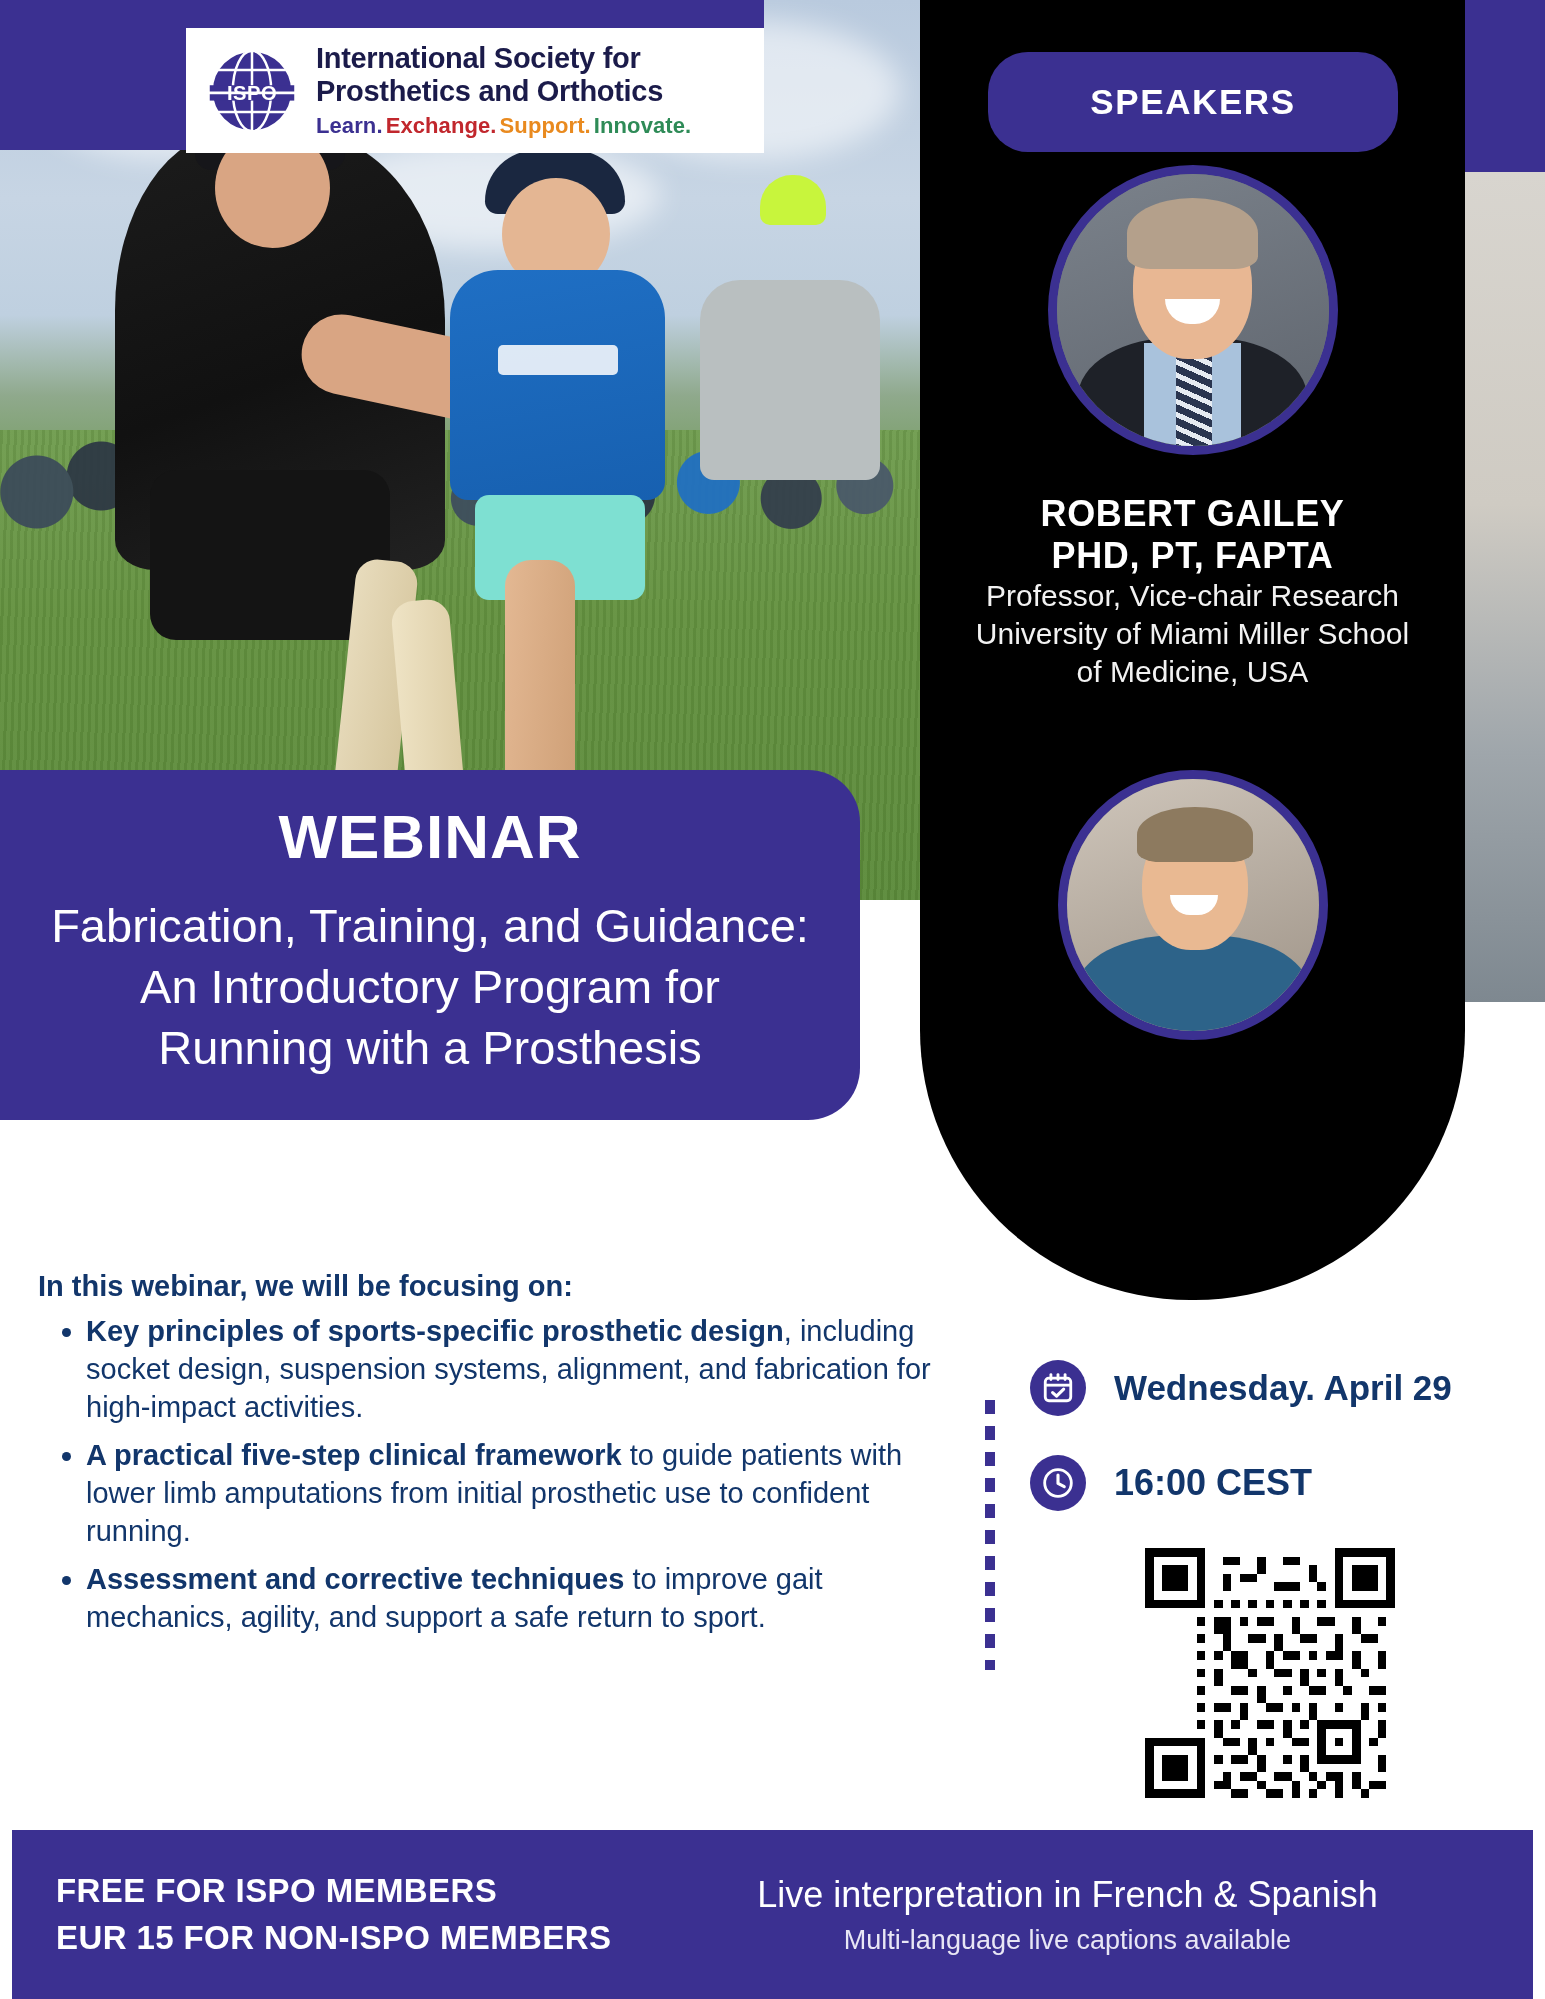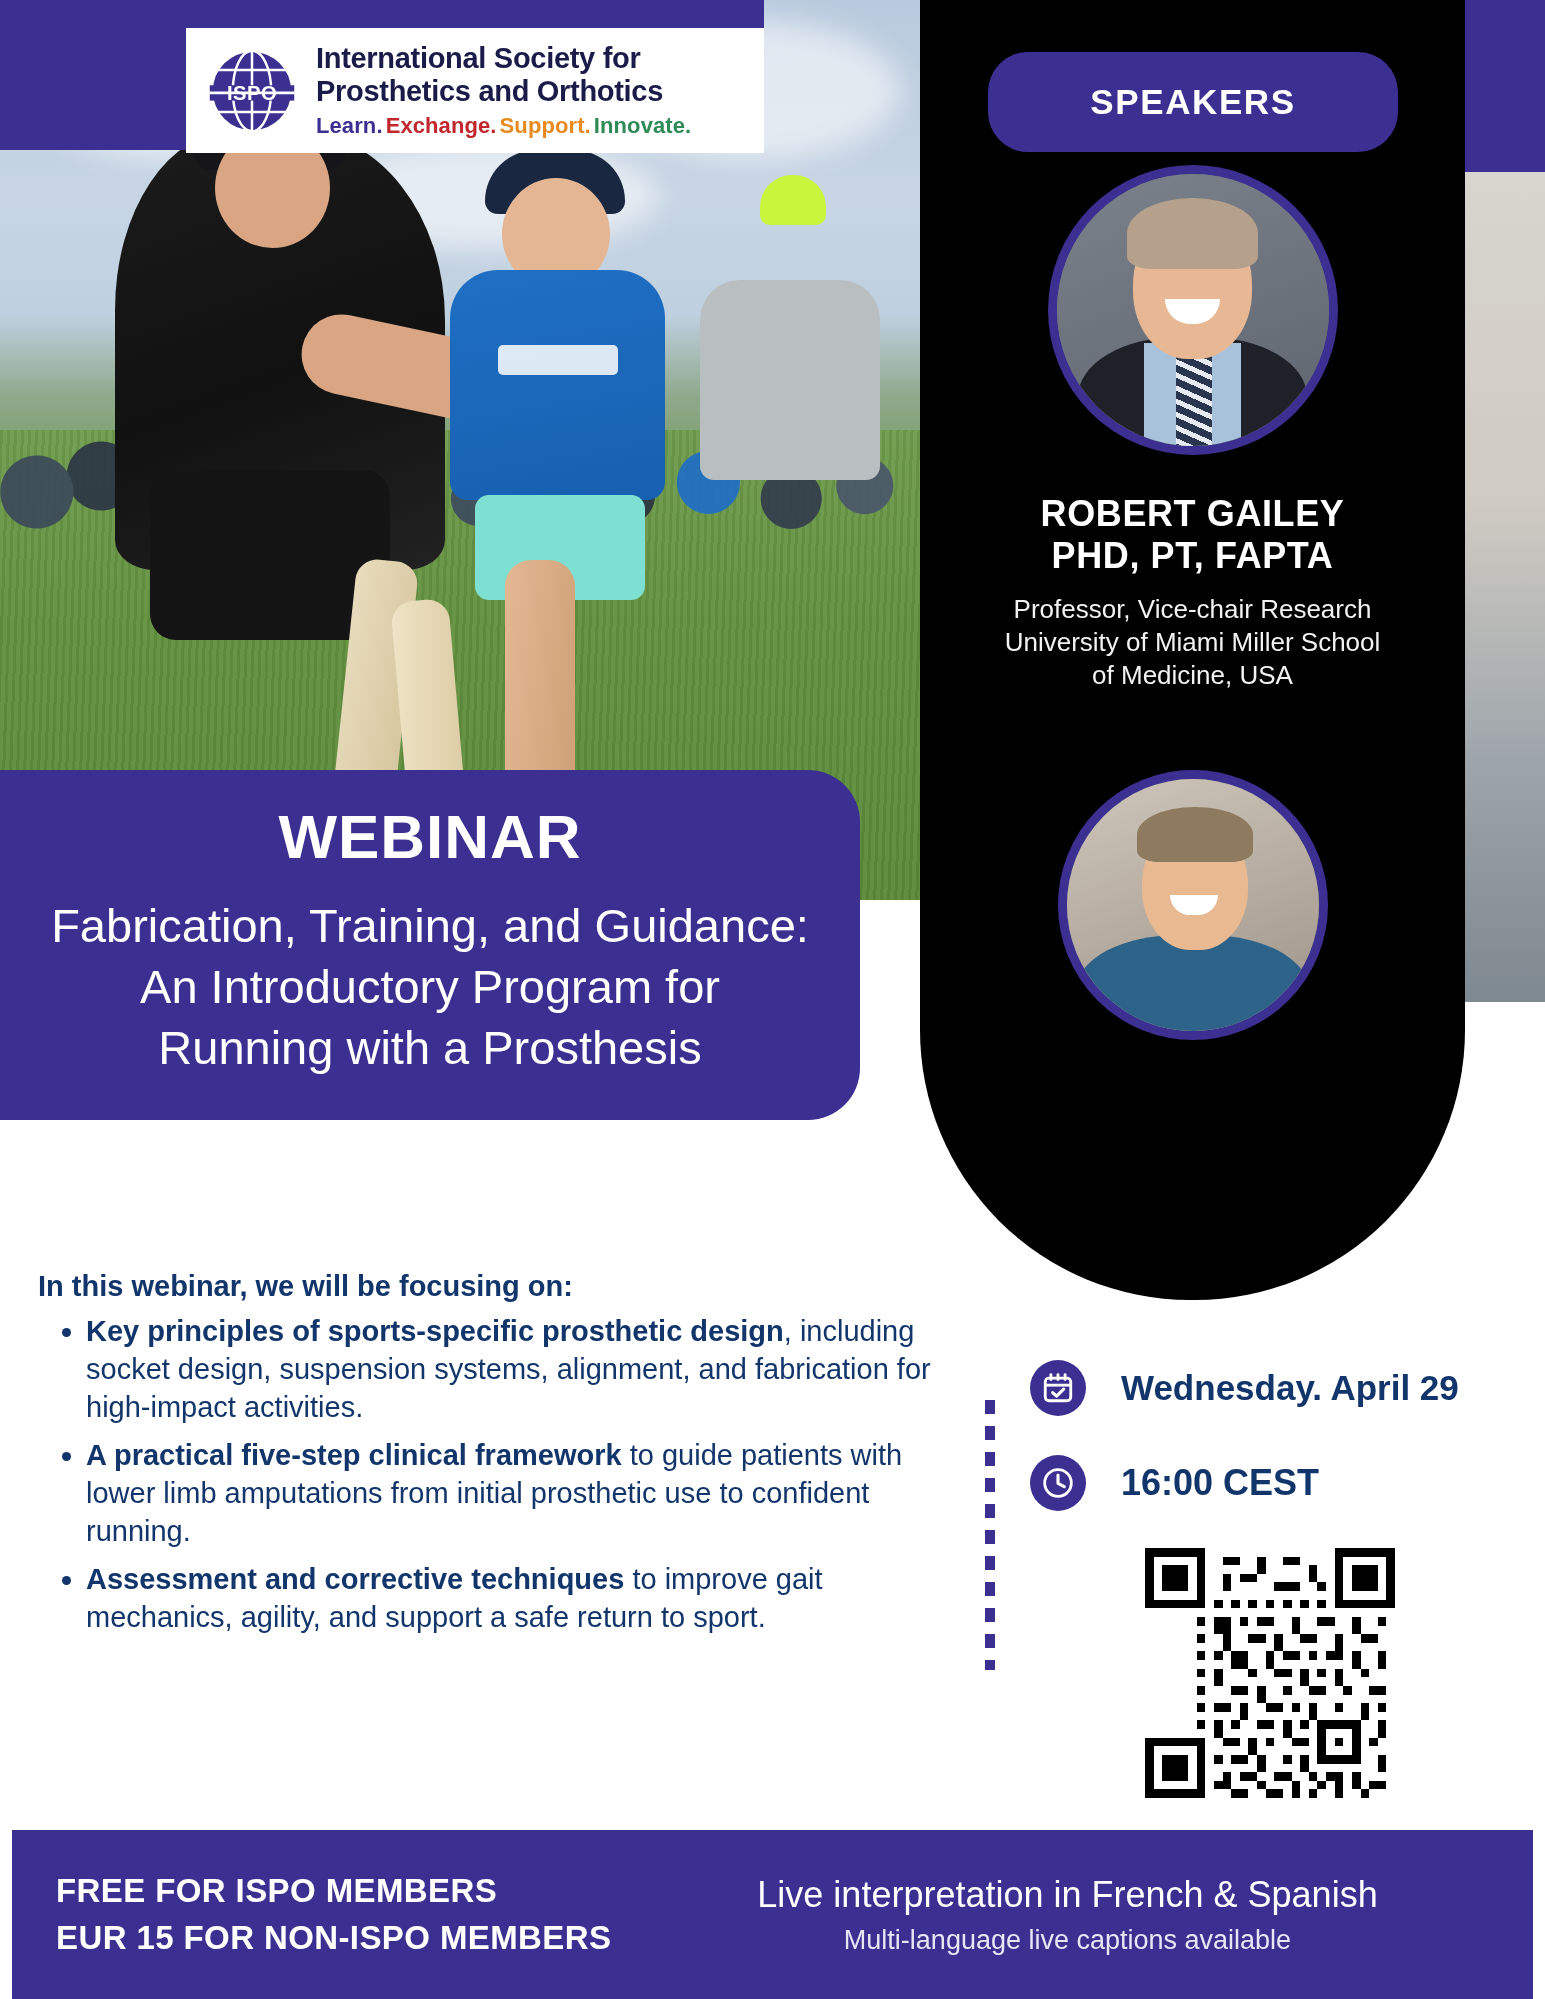--- a/index.html
+++ b/index.html
@@ -183,21 +183,21 @@
   .p2-head { position:absolute; left:30%; top:16%; width:42%; height:52%; background:#e9b992; border-radius:50% 50% 46% 46%; }
   .p2-hair { position:absolute; left:28%; top:11%; width:46%; height:22%; background:#8d7a5f; border-radius:50% 50% 20% 20%; }
   .p2-smile{ position:absolute; left:41%; top:46%; width:19%; height:8%; background:#fff; border-radius:0 0 40px 40px; }
 
   .sp-name {
     color:#fff; font-size:36px; font-weight:bold; letter-spacing:.6px;
     line-height:1.16; margin-top:38px;
   }
   .sp-name.small { font-size:33px; }
   .sp-bio {
-    color:#f2f2f2; font-size:26px; font-weight:normal; line-height:1.28; margin-top:16px;
+    color:#f2f2f2; font-size:30px; font-weight:normal; line-height:1.28; 
   }
 
   
   .title-card {
     position:absolute; left:0; top:770px; width:860px; padding:34px 46px 42px 46px;
     background:#3b3091; border-radius:0 52px 52px 0;
   }
   .title-kicker {
     color:#fff; font-size:62px; font-weight:bold; text-align:center;
     letter-spacing:1px; line-height:1.05;
@@ -220,21 +220,21 @@
   .content li b { font-weight:bold; }
 
   
   .dots-divider {
     position:absolute; left:985px; top:1400px; width:10px; height:270px;
     background-image:linear-gradient(#3b3091 55%, transparent 0);
     background-size:10px 26px; background-repeat:repeat-y;
   }
 
   
-  .dt-row { position:absolute; display:flex; align-items:center; gap:35px; }
+  .dt-row { position:absolute; display:flex; align-items:center; gap:28px; }
   .dt-date { left:1030px; top:1360px; }
   .dt-time { left:1030px; top:1455px; }
   .dt-icon {
     width:56px; height:56px; border-radius:50%; background:#3b3091;
     display:flex; align-items:center; justify-content:center; flex:0 0 56px;
   }
   .dt-icon svg { width:34px; height:34px; }
   .dt-text { font-size:35px; font-weight:bold; color:#12366b; white-space:nowrap; }
   .dt-time .dt-text { font-size:36px; }
 

